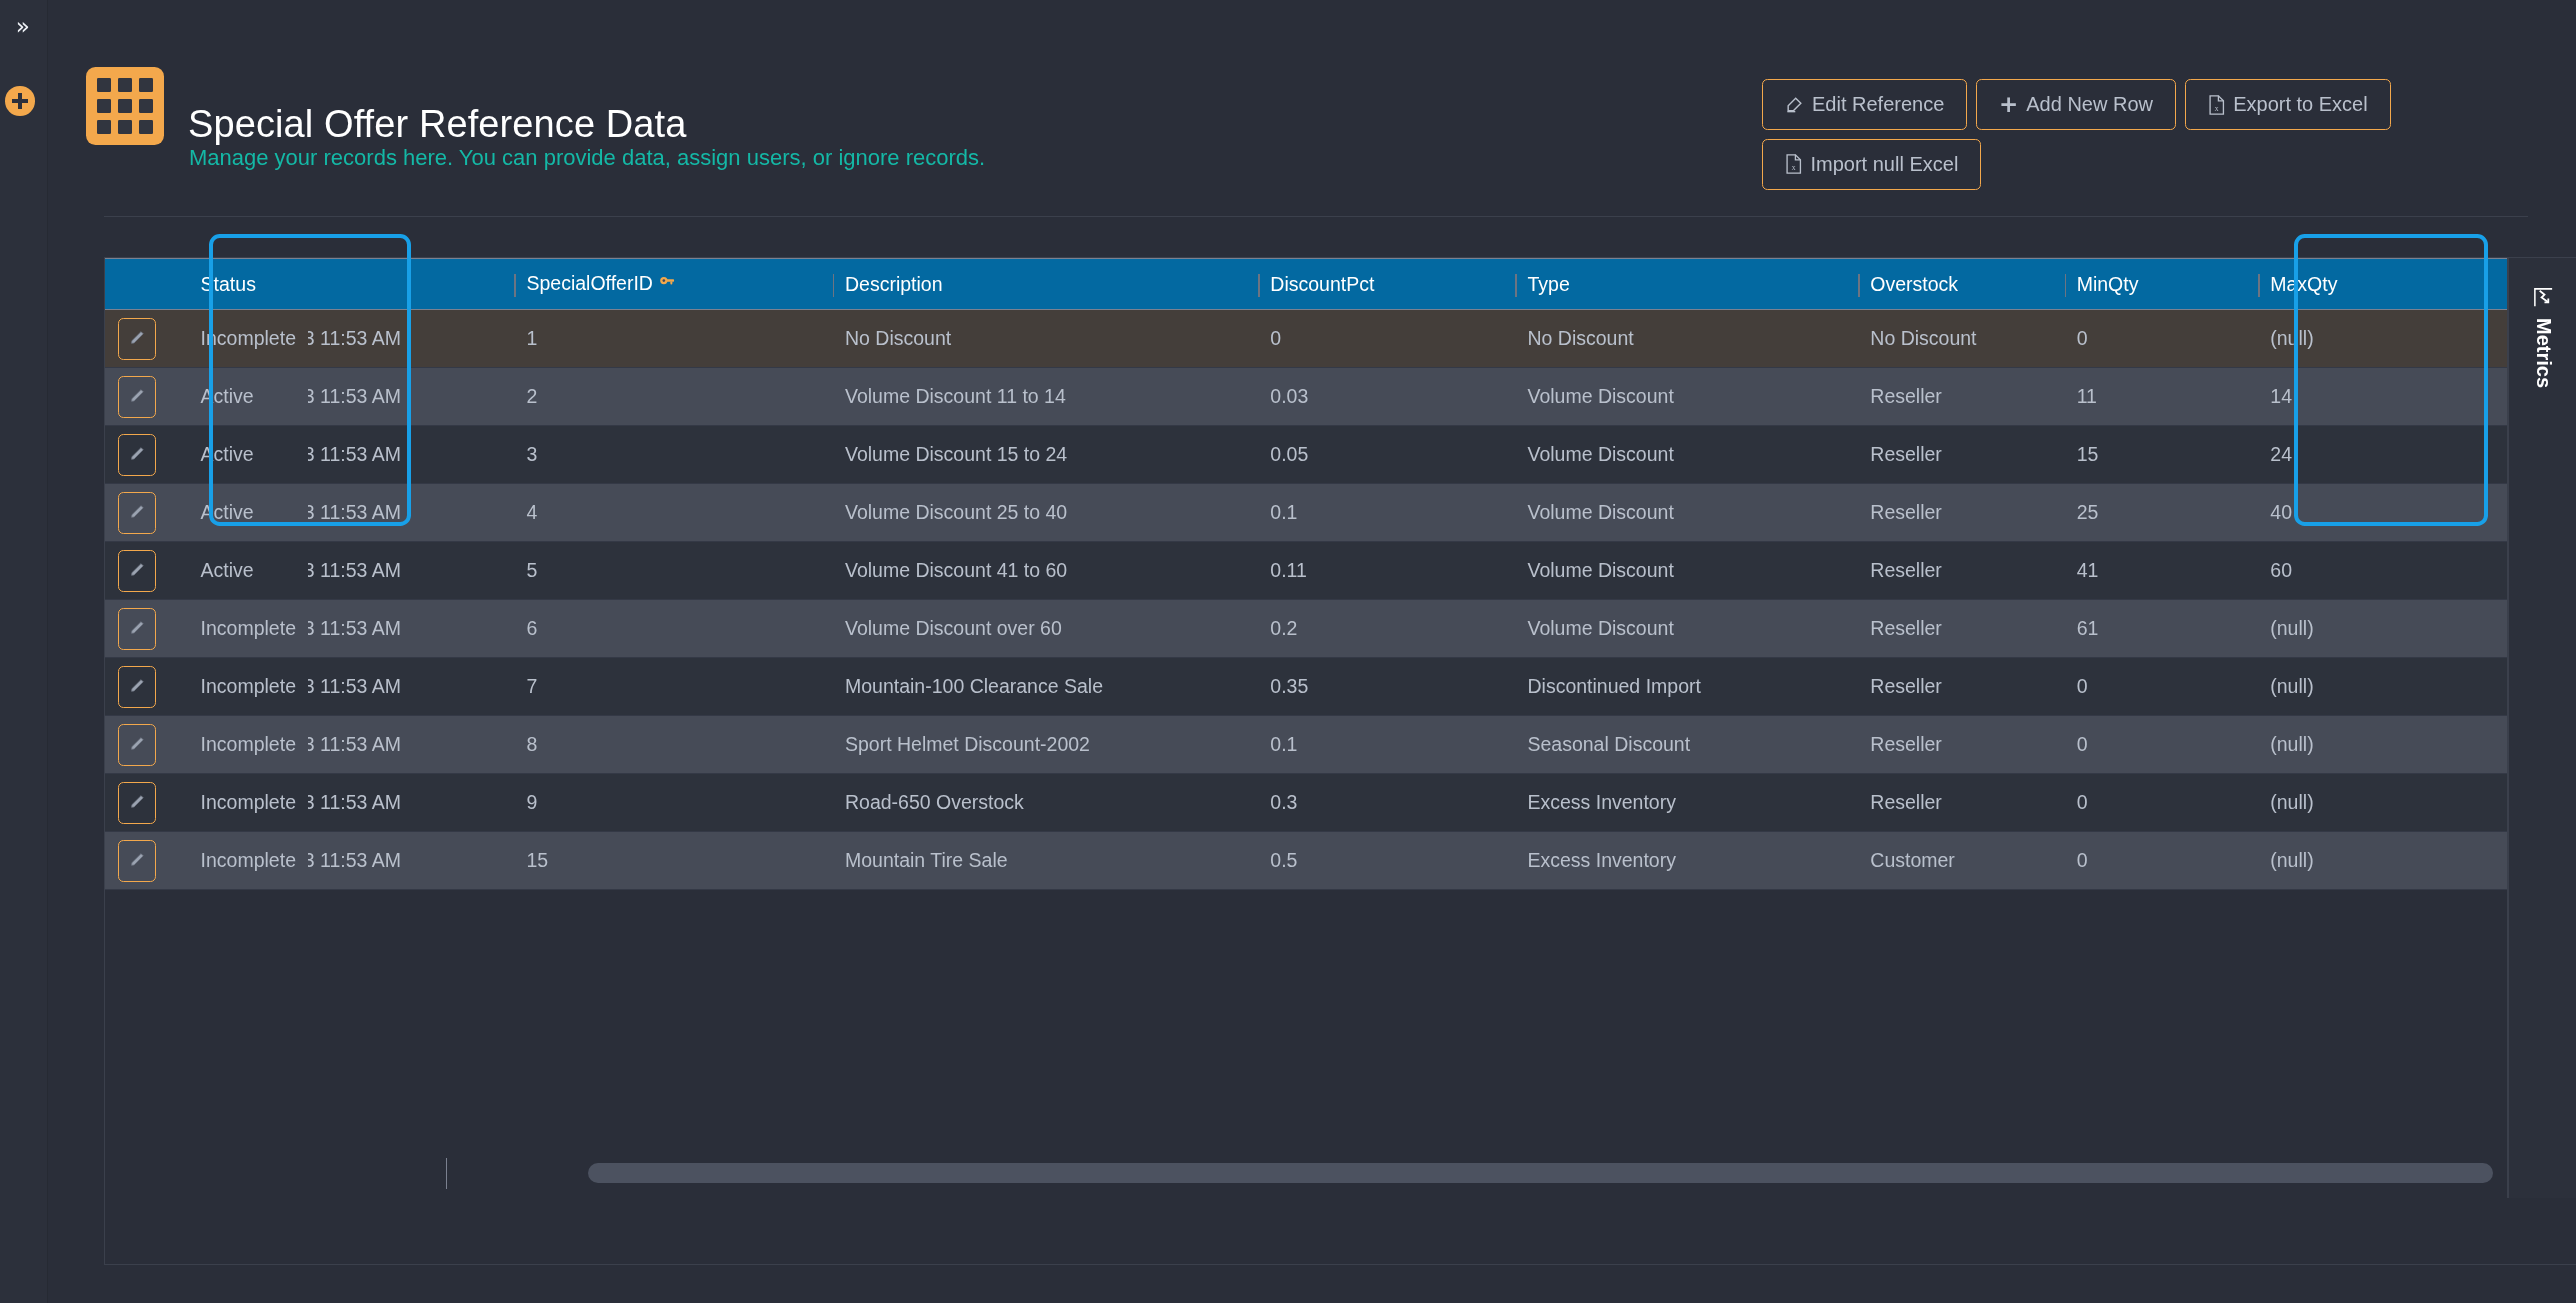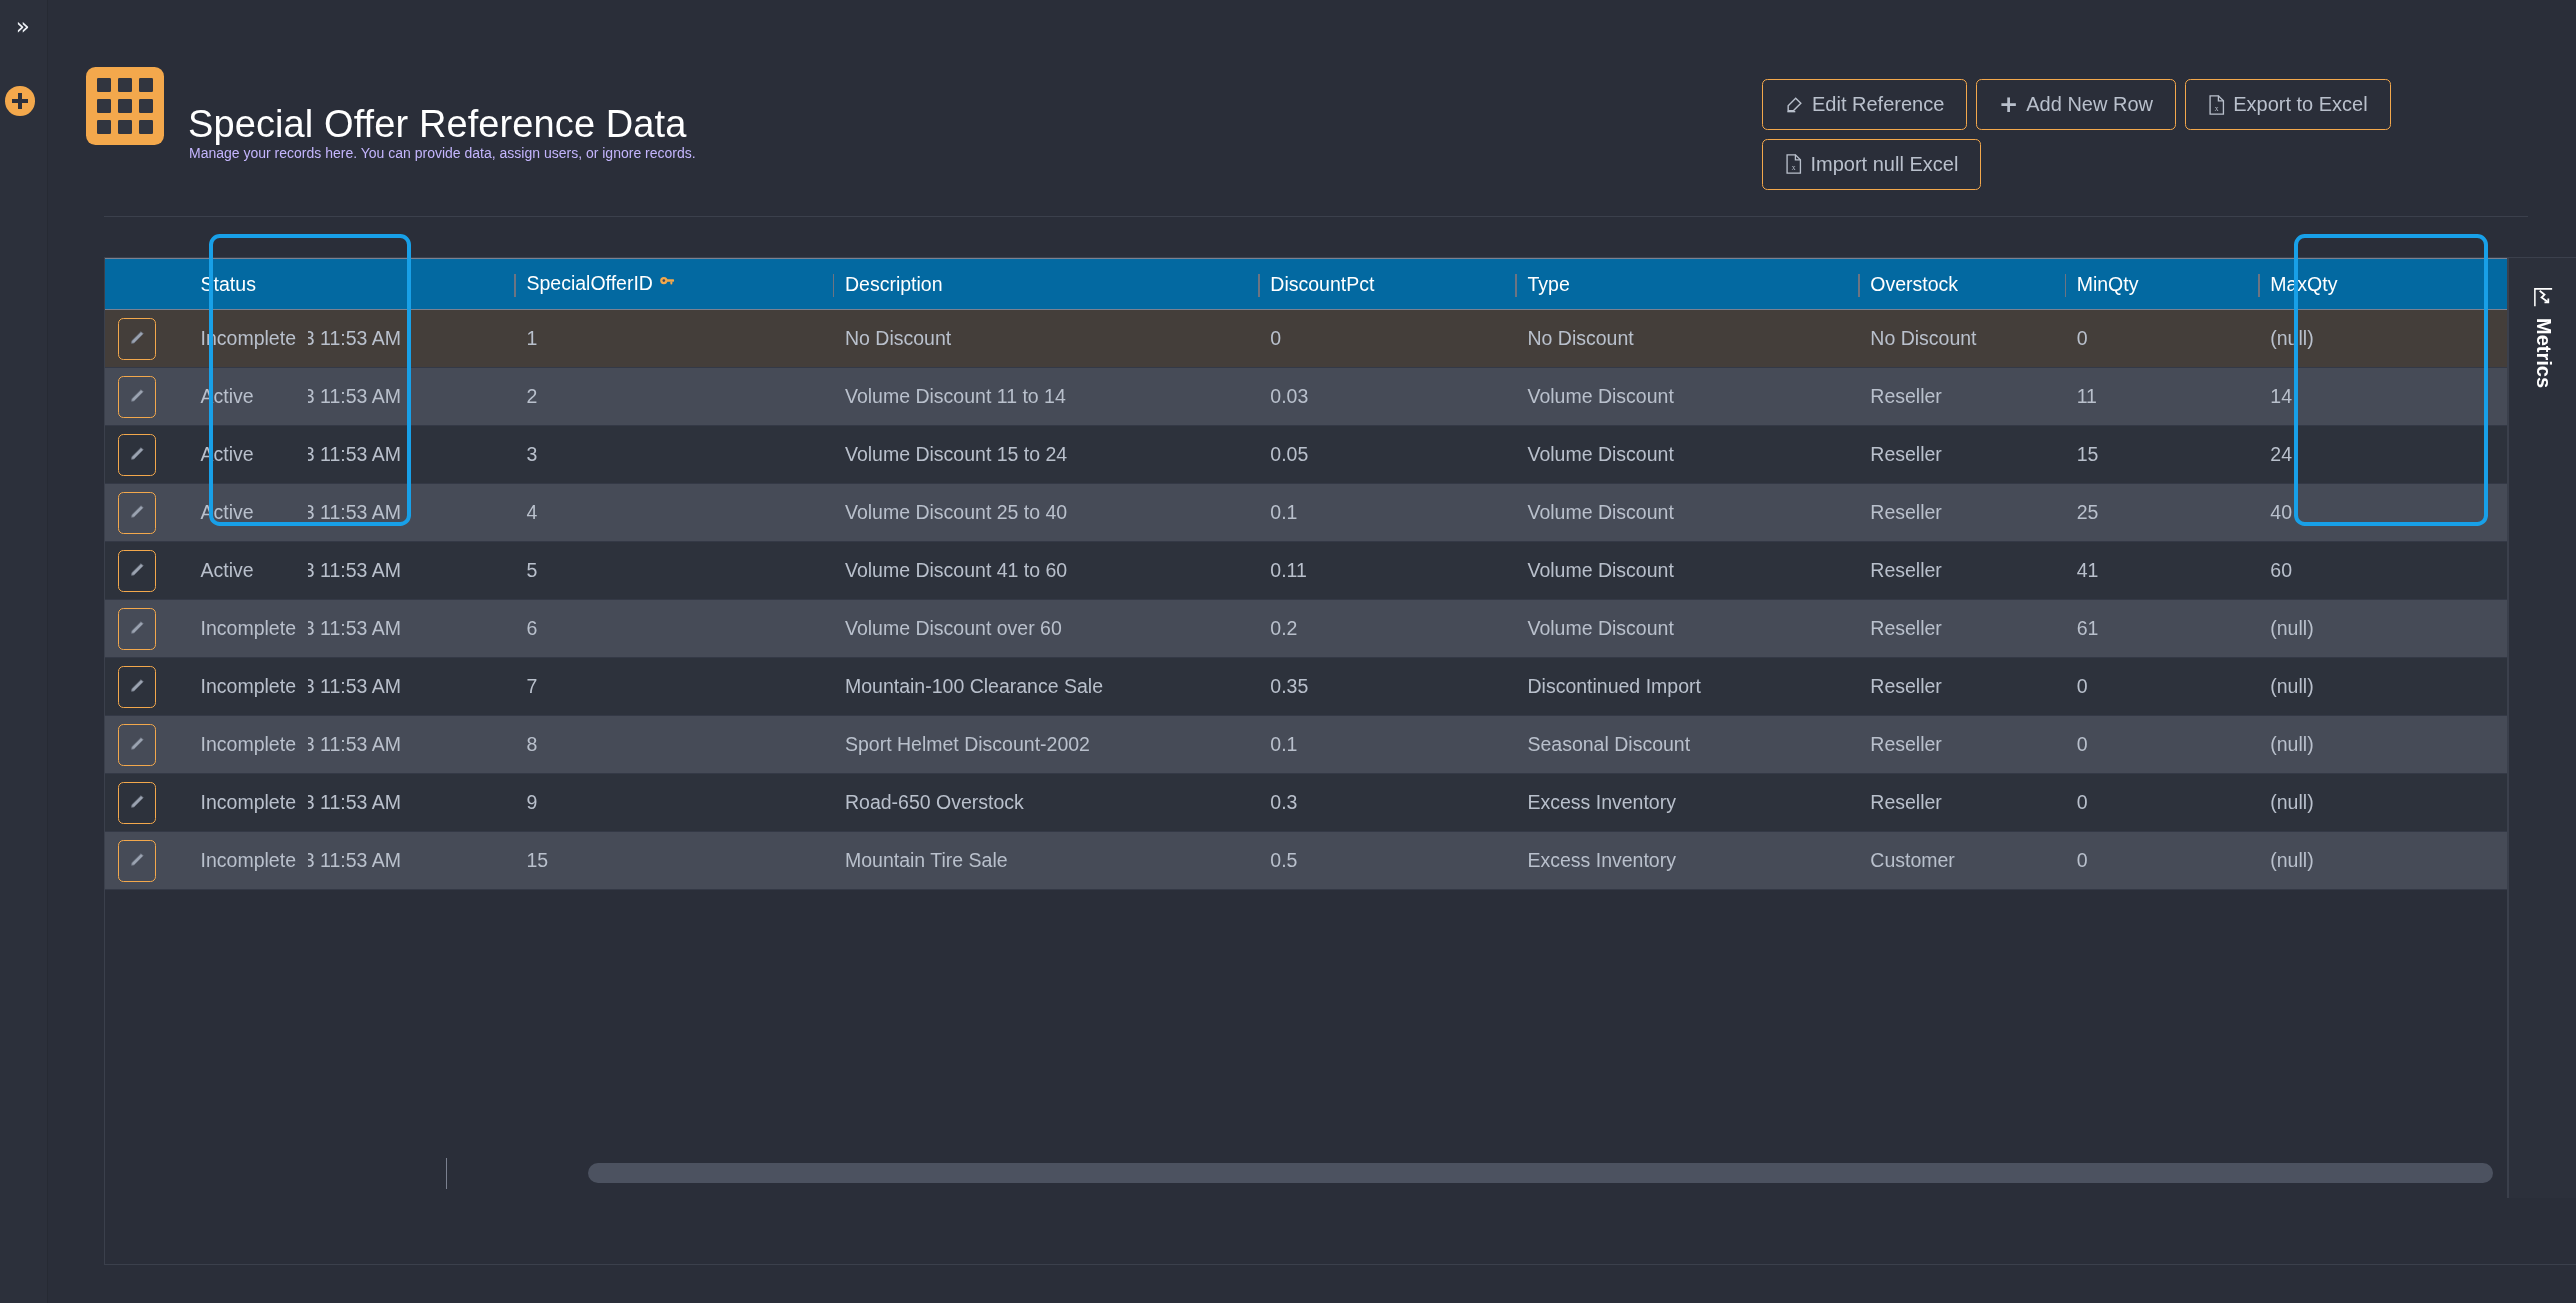--- a/index.html
+++ b/index.html
@@ -54,21 +54,21 @@
     gap: 7.4px; padding: 10.7px;
   }
   .hdr-icon i { background: #31353f; border-radius: 1.3px; display:block; }
   .hdr-title {
     position: absolute; left: 138px; top: 83px;
     font-size: 38px; color: #ffffff; font-weight: 400;
     letter-spacing: 0.1px; white-space: nowrap; margin-top: 20px;
   }
   .hdr-sub {
     position: absolute; left: 139px; top: 145px;
-    font-size: 14px; color: #c4b5fd; white-space: nowrap;
+    font-size: 22px; color: #14b8a6; white-space: nowrap;
   }
   .hdr-rule {
     position: absolute; left: 54px; right: 48px; top: 216px;
     height: 1.3px; background: #3b404c;
   }
 
   
   .actions {
     position: absolute; left: 1712px; top: 79px;
     width: 692px;

